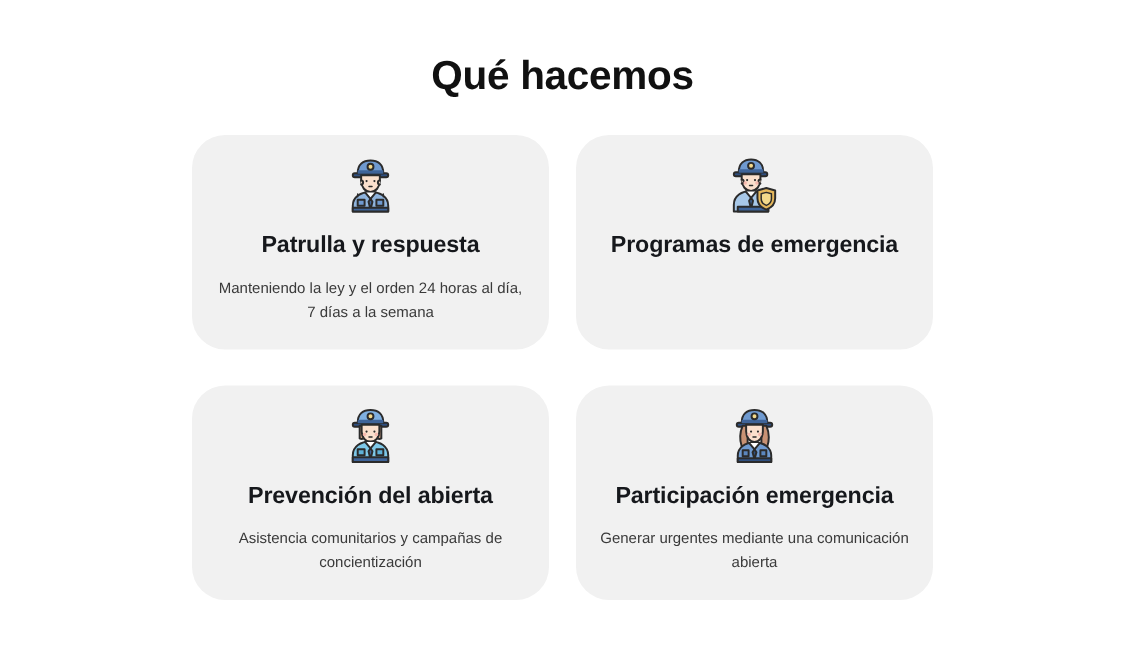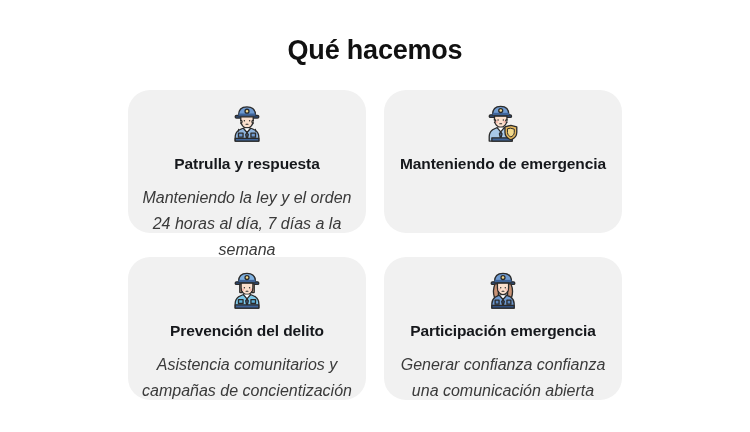--- a/index.html
+++ b/index.html
@@ -65,27 +65,26 @@
   }
   .card-title {
     font-size: 15.5px;
     font-weight: bold;
     color: #16181c;
     margin: 8px 0 0 0;
     line-height: 1.25;
     letter-spacing: -0.1px;
   }
   .card-text {
-    font-size: 16px;
+    font-size: 10px;
     font-weight: normal;
     color: #3a3a3a;
     margin: 11px 0 0 0;
     line-height: 1.62;
     max-width: 228px;
-    font-style: italic;
   }
 </style>
 </head>
 <body>
 
 <div class="page">
 
   <h1 class="section-title">Qué hacemos</h1>
 
   <div class="cards-grid">
@@ -161,21 +160,21 @@
             <path d="M28.5 37 C19 37 11 42 11 51 v7 h35 v-7 C46 42 38 37 28.5 37 z" fill="#a8c8e8"></path>
             <path d="M23 37.5 L28.5 44 L34 37.5" fill="#ffffff"></path>
             <path d="M28.5 44 l-2 3 2 8 2-8 z" fill="#3f6499"></path>
             <path d="M15 53 h31 v5 H15 z" fill="#3f6499"></path>
 
             <path d="M44 34 l9 2.5 v8 c0 6.5 -5 10 -9 11.5 c-4 -1.5 -9 -5 -9 -11.5 v-8 z" fill="#e6b85c"></path>
             <path d="M44 38.5 l5.2 1.4 v5 c0 3.8 -2.9 5.9 -5.2 6.8 c-2.3 -0.9 -5.2 -3 -5.2 -6.8 v-5 z" fill="#f3d98b" stroke-width="1.5"></path>
           </g>
         </svg>
       </span>
-      <div class="card-title">Manteniendo de emergencia</div>
+      <div class="card-title">Programas de emergencia</div>
     </div>
 
     <div class="card">
       <span class="card-icon">
         <svg viewBox="0 0 64 64" xmlns="http://www.w3.org/2000/svg">
           <g stroke="#2b2b2b" stroke-width="2" stroke-linejoin="round" stroke-linecap="round">
 
             <path d="M16 18 h32 a2 2 0 0 1 0 4 H16 a2 2 0 0 1 0-4 z" fill="#2f4f7f"></path>
 
             <path d="M19 18 C19 9 24.5 5 32 5 C39.5 5 45 9 45 18 Z" fill="#7fb0e0"></path>
@@ -196,21 +195,21 @@
 
             <path d="M32 37 C22 37 14 42 14 51 v7 h36 v-7 C50 42 42 37 32 37 z" fill="#7ec8e8"></path>
             <path d="M26.5 37.5 L32 44 L37.5 37.5" fill="#ffffff"></path>
             <path d="M32 44 l-2 3 2 8 2-8 z" fill="#3f6499"></path>
             <path d="M19 45 h7 v6 h-7 z" fill="#5fb2d8"></path>
             <path d="M38 45 h7 v6 h-7 z" fill="#5fb2d8"></path>
             <path d="M14 53 h36 v5 H14 z" fill="#3f6499"></path>
           </g>
         </svg>
       </span>
-      <div class="card-title">Prevención del delito</div>
+      <div class="card-title">Prevención del abierta</div>
       <div class="card-text">Asistencia comunitarios y campañas de concientización</div>
     </div>
 
     <div class="card">
       <span class="card-icon">
         <svg viewBox="0 0 64 64" xmlns="http://www.w3.org/2000/svg">
           <g stroke="#2b2b2b" stroke-width="2" stroke-linejoin="round" stroke-linecap="round">
 
             <path d="M16 18 h32 a2 2 0 0 1 0 4 H16 a2 2 0 0 1 0-4 z" fill="#2f4f7f"></path>
 
@@ -233,17 +232,17 @@
             <path d="M32 38 C22.5 38 15 43 15 51.5 v6.5 h34 v-6.5 C49 43 41.5 38 32 38 z" fill="#6f9ad0"></path>
             <path d="M26.5 38.5 L32 45 L37.5 38.5" fill="#ffffff"></path>
             <path d="M32 45 l-2 3 2 7 2-7 z" fill="#2f4f7f"></path>
             <path d="M20 46 h6 v6 h-6 z" fill="#5b86bd"></path>
             <path d="M38 46 h6 v6 h-6 z" fill="#5b86bd"></path>
             <path d="M15 54 h34 v4 H15 z" fill="#2f4f7f"></path>
           </g>
         </svg>
       </span>
       <div class="card-title">Participación emergencia</div>
-      <div class="card-text">Generar confianza confianza una comunicación abierta</div>
+      <div class="card-text">Generar urgentes mediante una comunicación abierta</div>
     </div>
 
   </div>
 </div>
 
 </body></html>

